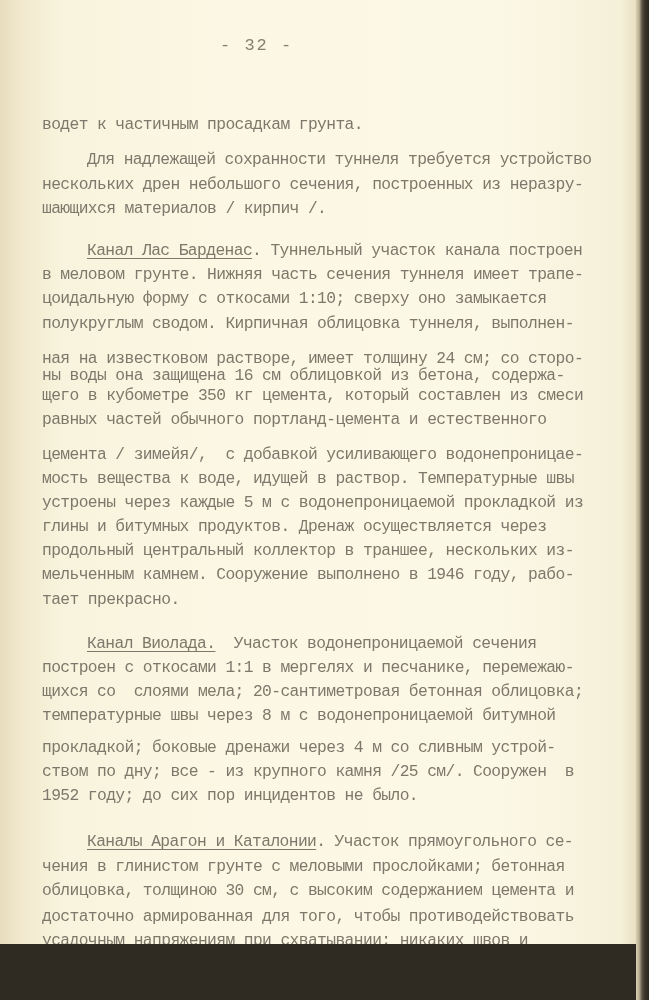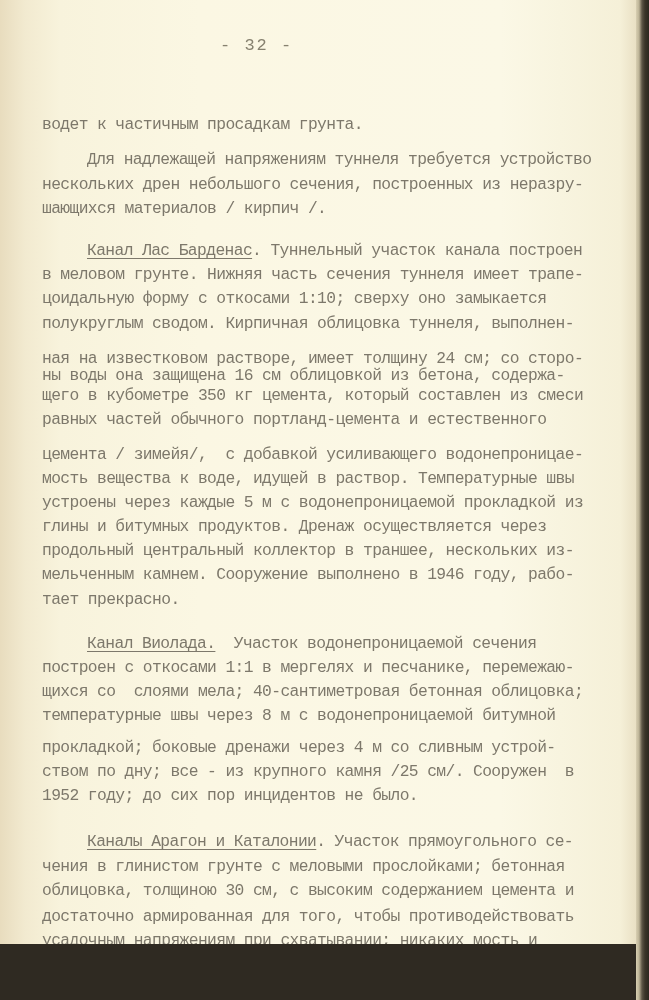--- a/index.html
+++ b/index.html
@@ -66,21 +66,21 @@
   </style>
 </head>
 <body>
 
 <div class="page">
   <div class="doc-text">
     <div class="page-number">- 32 -</div>
 
     <div class="line" style="top:113px">водет к частичным просадкам грунта.</div>
 
-    <div class="line indent" style="top:148px">Для надлежащей напряжениям туннеля требуется устройство</div>
+    <div class="line indent" style="top:148px">Для надлежащей сохранности туннеля требуется устройство</div>
     <div class="line" style="top:173px">нескольких дрен небольшого сечения, построенных из неразру-</div>
     <div class="line" style="top:197px">шающихся материалов / кирпич /.</div>
 
     <div class="line indent" style="top:239px"><span class="heading-u">Канал Лас Барденас</span><span>. Туннельный участок канала построен</span></div>
     <div class="line" style="top:263px">в меловом грунте. Нижняя часть сечения туннеля имеет трапе-</div>
     <div class="line" style="top:287px">цоидальную форму с откосами 1:10; сверху оно замыкается</div>
     <div class="line" style="top:312px">полукруглым сводом. Кирпичная облицовка туннеля, выполнен-</div>
     <div class="line" style="top:347px">ная на известковом растворе, имеет толщину 24 см; со сторо-</div>
     <div class="line" style="top:364px">ны воды она защищена 16 см облицовкой из бетона, содержа-</div>
     <div class="line" style="top:384px">щего в кубометре 350 кг цемента, который составлен из смеси</div>
@@ -88,26 +88,26 @@
     <div class="line" style="top:443px">цемента / зимейя/,  с добавкой усиливающего водонепроницае-</div>
     <div class="line" style="top:467px">мость вещества к воде, идущей в раствор. Температурные швы</div>
     <div class="line" style="top:491px">устроены через каждые 5 м с водонепроницаемой прокладкой из</div>
     <div class="line" style="top:515px">глины и битумных продуктов. Дренаж осуществляется через</div>
     <div class="line" style="top:539px">продольный центральный коллектор в траншее, нескольких из-</div>
     <div class="line" style="top:563px">мельченным камнем. Сооружение выполнено в 1946 году, рабо-</div>
     <div class="line" style="top:588px">тает прекрасно.</div>
 
     <div class="line indent" style="top:632px"><span class="heading-u">Канал Виолада.</span><span>  Участок водонепроницаемой сечения</span></div>
     <div class="line" style="top:656px">построен с откосами 1:1 в мергелях и песчанике, перемежаю-</div>
-    <div class="line" style="top:680px">щихся со  слоями мела; 40-сантиметровая бетонная облицовка;</div>
+    <div class="line" style="top:680px">щихся со  слоями мела; 20-сантиметровая бетонная облицовка;</div>
     <div class="line" style="top:704px">температурные швы через 8 м с водонепроницаемой битумной</div>
     <div class="line" style="top:736px">прокладкой; боковые дренажи через 4 м со сливным устрой-</div>
     <div class="line" style="top:760px">ством по дну; все - из крупного камня /25 см/. Сооружен  в</div>
     <div class="line" style="top:784px">1952 году; до сих пор инцидентов не было.</div>
 
     <div class="line indent" style="top:830px"><span class="heading-u">Каналы Арагон и Каталонии</span><span>. Участок прямоугольного се-</span></div>
     <div class="line" style="top:855px">чения в глинистом грунте с меловыми прослойками; бетонная</div>
     <div class="line" style="top:879px">облицовка, толщиною 30 см, с высоким содержанием цемента и</div>
     <div class="line" style="top:905px">достаточно армированная для того, чтобы противодействовать</div>
-    <div class="line" style="top:929px">усадочным напряжениям при схватывании; никаких мость и</div>
+    <div class="line" style="top:929px">усадочным напряжениям при схватывании; никаких швов и</div>
   </div>
 </div>
 <div class="edge-strip"></div>
 
 </body></html>

